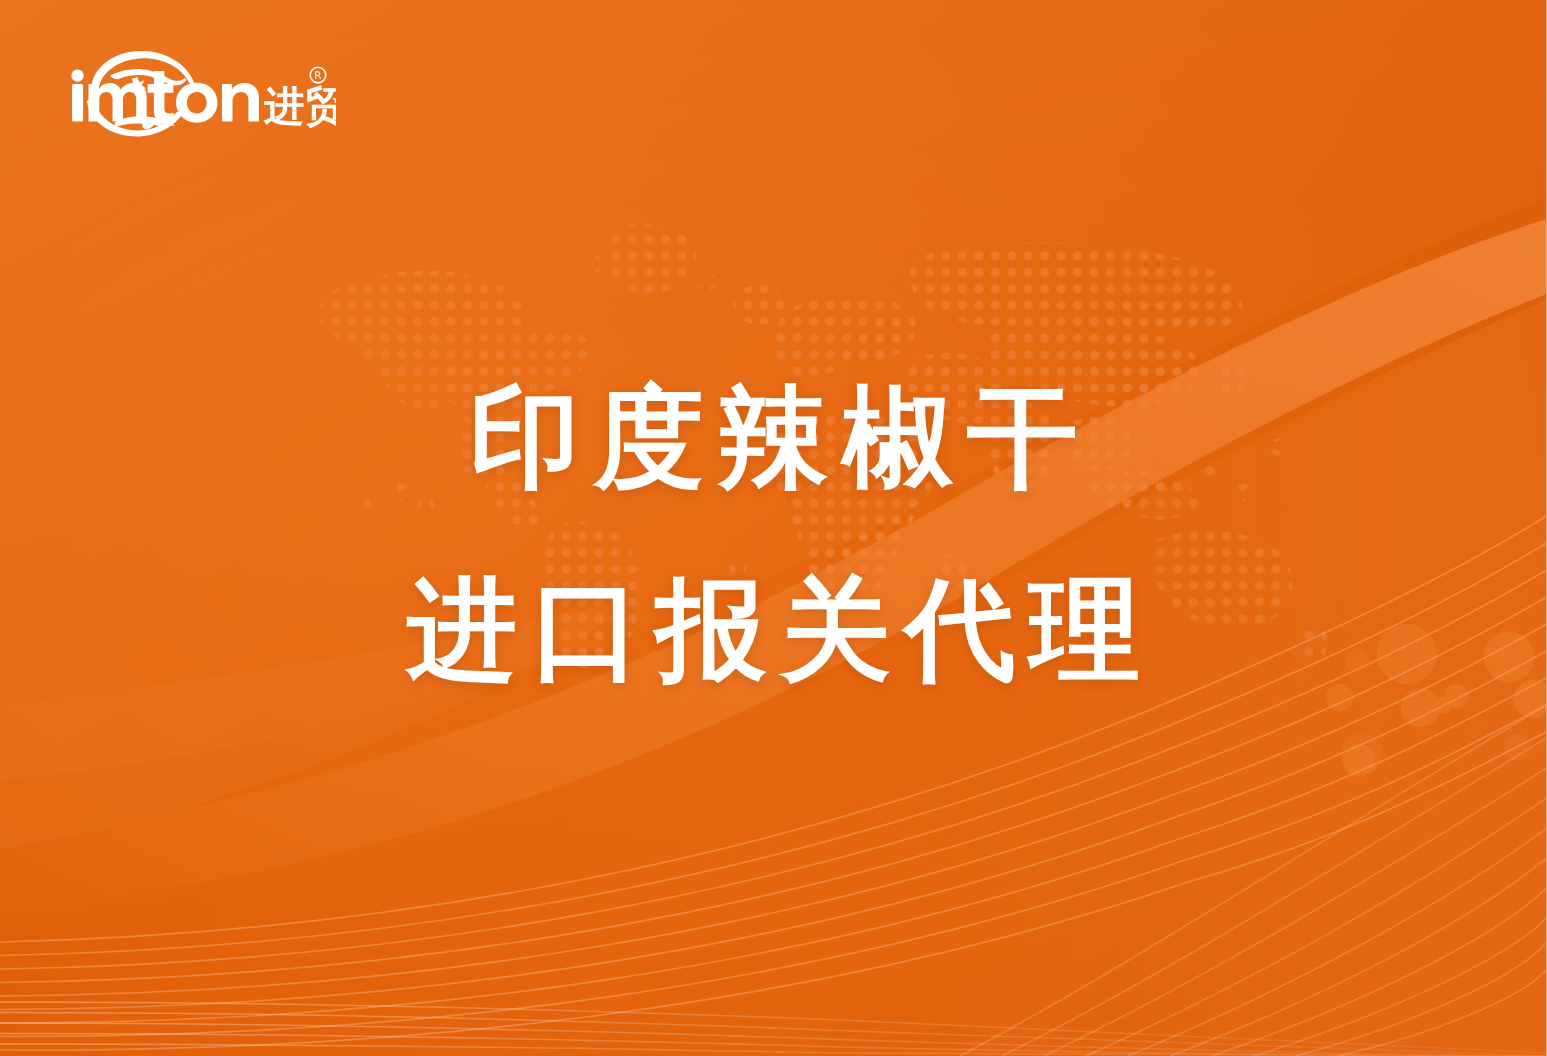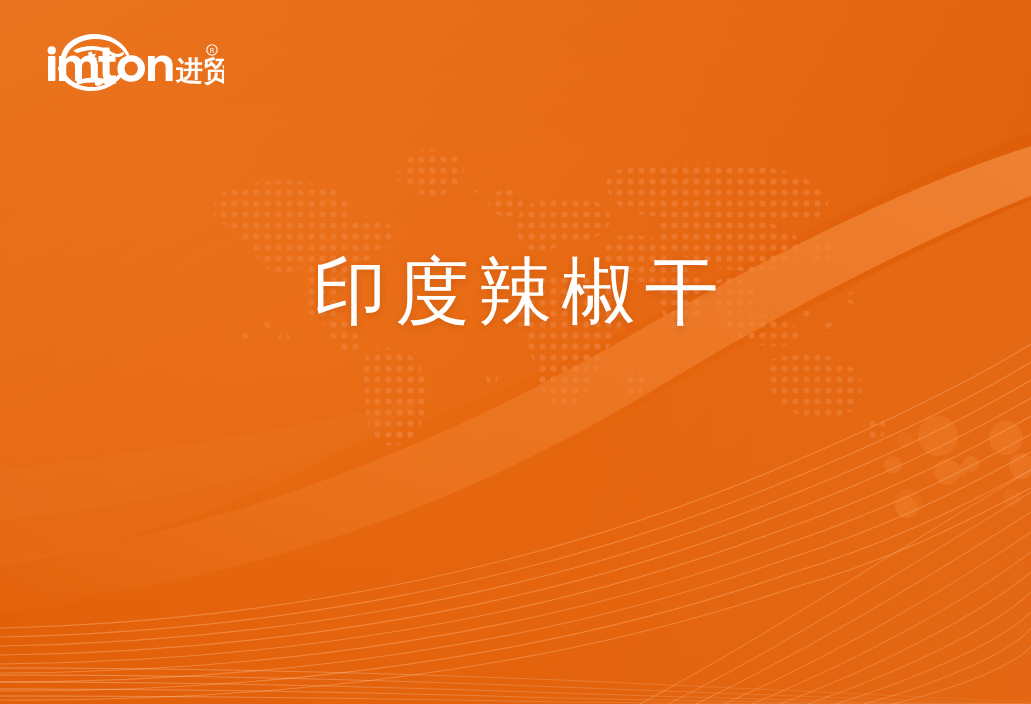--- a/index.html
+++ b/index.html
@@ -71,21 +71,21 @@
     left: 0;
     right: 0;
     top: 228px;
     text-align: center;
     z-index: 5;
   }
   .hl-line {
     display: block;
     color: #ffffff;
     font-family: "Liberation Sans", "DejaVu Sans", sans-serif;
-    font-weight: 400;
+    font-weight: 700;
     font-size: 74px;
     line-height: 128px;
     letter-spacing: 9px;
     text-indent: 9px;
     white-space: nowrap;
     text-shadow: 0 2px 7px rgba(120,45,0,0.22);
   }
 </style>
 </head>
 <body>
@@ -343,15 +343,16 @@
 
       <g transform="translate(168,20)">
         <circle cx="0" cy="0" r="5.2" fill="none" stroke="#ffffff" stroke-width="1.1"></circle>
         <text x="0" y="2.9" text-anchor="middle" font-family="'DejaVu Sans','Liberation Sans',sans-serif" font-size="7" fill="#ffffff">R</text>
       </g>
     </svg>
   </div>
 
   <div id="headline">
     <span class="hl-line">印度辣椒干</span>
+    <span class="hl-line">进口报关代理</span>
   </div>
 
 </div>
 
 </body></html>

